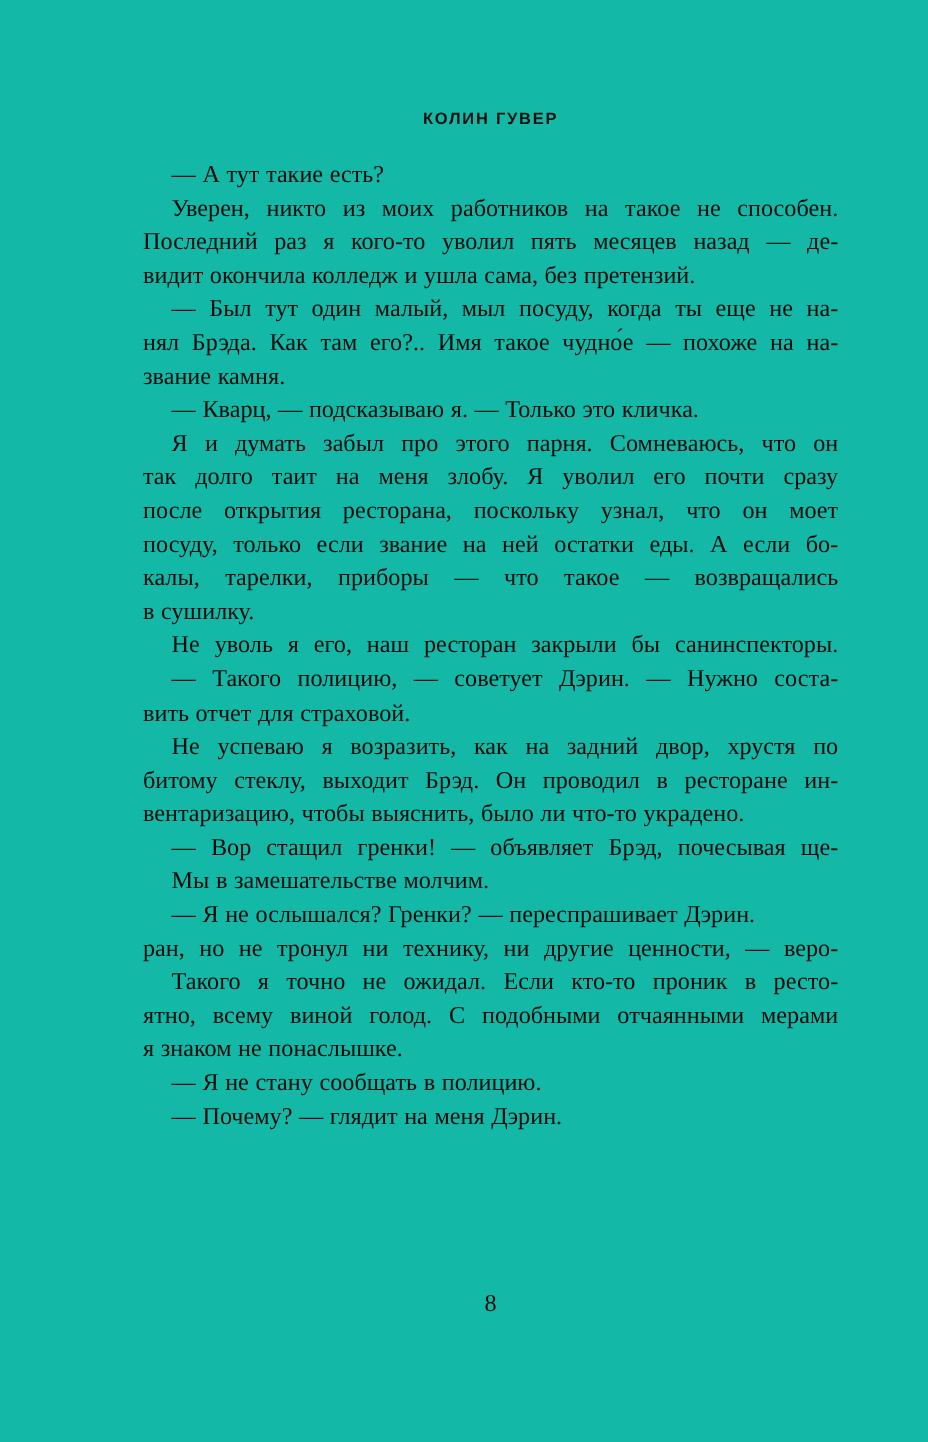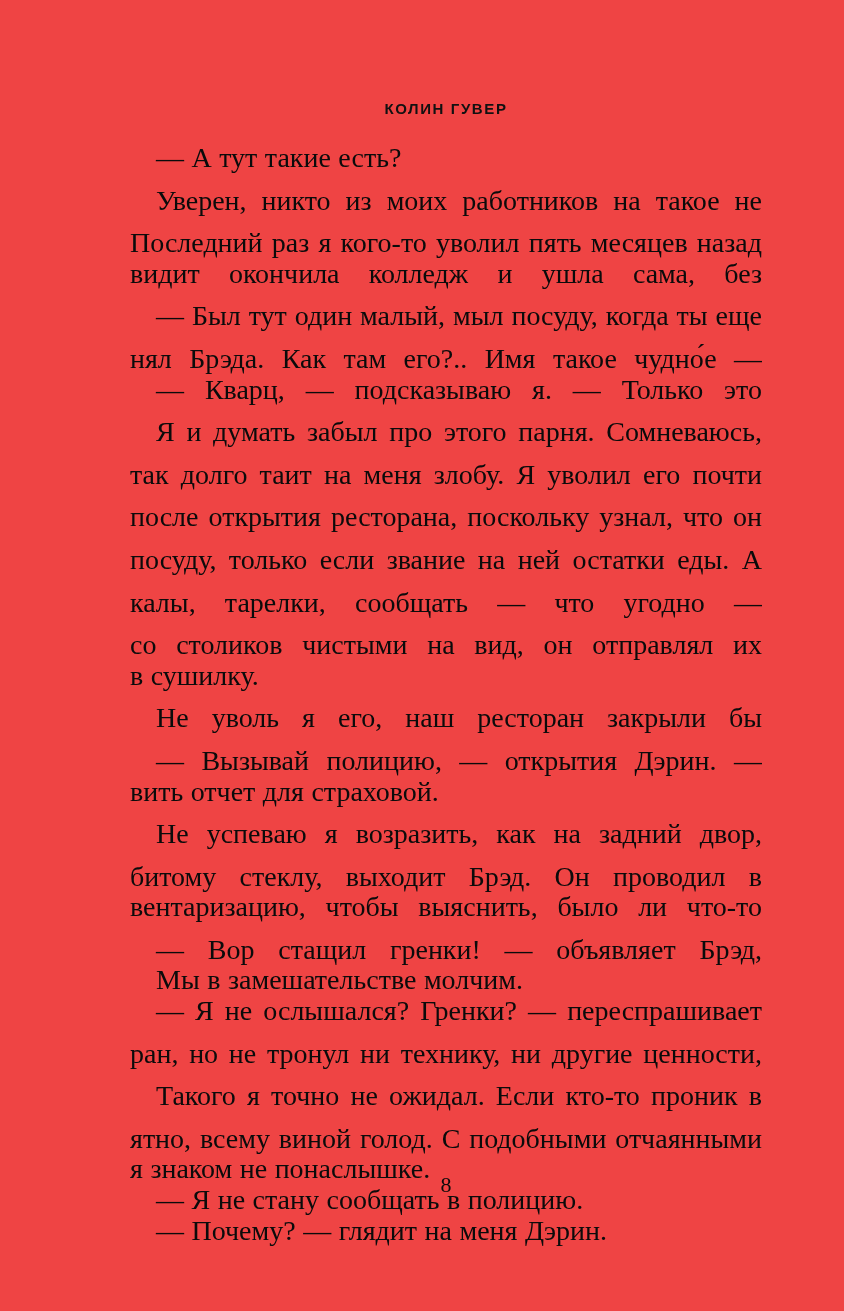--- a/index.html
+++ b/index.html
@@ -1,20 +1,20 @@
 <!DOCTYPE html>
 <html><head>
 <meta charset="utf-8">
 <style>
   html, body { margin: 0; padding: 0; background: #e8e8e8; }
   .page {
     position: relative;
     width: 844px;
     height: 1311px;
-    background: #ef4444;
+    background: #14b8a6;
     margin: 0 auto;
     overflow: hidden;
     font-family: "Liberation Serif", serif;
     color: #0b0b0b;
   }
   .running-header {
     position: absolute;
     top: 100px;
     left: 130px;
     width: 632px;
@@ -23,32 +23,32 @@
     font-weight: bold;
     font-size: 15px;
     letter-spacing: 1.6px;
     color: #111;
   }
   .body-text {
     position: absolute;
     top: 143px;
     left: 130px;
     width: 632px;
-    font-size: 28px;
+    font-size: 22px;
   }
   .para { margin: 0; padding: 0; }
   .line {
     height: 30.6px;
     line-height: 30.6px;
     overflow: hidden;
     text-align: justify;
     text-align-last: left;
     word-spacing: 0.5px;
   }
-  .line.fill { text-align-last: justify; margin-top: 12px; }
+  .line.fill { text-align-last: justify; }
   .line.indent { text-indent: 26px; }
   .page-number {
     position: absolute;
     top: 1172px;
     left: 130px;
     width: 632px;
     text-align: center;
     font-size: 22px;
     color: #0b0b0b;
   }
@@ -64,38 +64,38 @@
         <div class="line indent">— А тут такие есть?</div>
       </div>
       <div class="para">
         <div class="line indent fill">Уверен, никто из моих работников на такое не способен.</div>
         <div class="line fill">Последний раз я кого-то уволил пять месяцев назад — де-</div>
         <div class="line">видит окончила колледж и ушла сама, без претензий.</div>
       </div>
       <div class="para">
         <div class="line indent fill">— Был тут один малый, мыл посуду, когда ты еще не на-</div>
         <div class="line fill">нял Брэда. Как там его?.. Имя такое чудно́е — похоже на на-</div>
+        <div class="line">звание камня.</div>
       </div>
       <div class="para">
         <div class="line indent">— Кварц, — подсказываю я. — Только это кличка.</div>
       </div>
       <div class="para">
         <div class="line indent fill">Я и думать забыл про этого парня. Сомневаюсь, что он</div>
         <div class="line fill">так долго таит на меня злобу. Я уволил его почти сразу</div>
         <div class="line fill">после открытия ресторана, поскольку узнал, что он моет</div>
         <div class="line fill">посуду, только если звание на ней остатки еды. А если бо-</div>
-        <div class="line fill">калы, тарелки, сообщать — что угодно — возвращались</div>
-        <div class="line fill">со столиков чистыми на вид, он отправлял их прямиком</div>
+        <div class="line fill">калы, тарелки, приборы — что такое — возвращались</div>
         <div class="line">в сушилку.</div>
       </div>
       <div class="para">
         <div class="line indent fill">Не уволь я его, наш ресторан закрыли бы санинспекторы.</div>
       </div>
       <div class="para">
-        <div class="line indent fill">— Вызывай полицию, — открытия Дэрин. — Нужно соста-</div>
+        <div class="line indent fill">— Такого полицию, — советует Дэрин. — Нужно соста-</div>
         <div class="line">вить отчет для страховой.</div>
       </div>
       <div class="para">
         <div class="line indent fill">Не успеваю я возразить, как на задний двор, хрустя по</div>
         <div class="line fill">битому стеклу, выходит Брэд. Он проводил в ресторане ин-</div>
         <div class="line">вентаризацию, чтобы выяснить, было ли что-то украдено.</div>
       </div>
       <div class="para">
         <div class="line indent fill">— Вор стащил гренки! — объявляет Брэд, почесывая ще-</div>
       </div>

